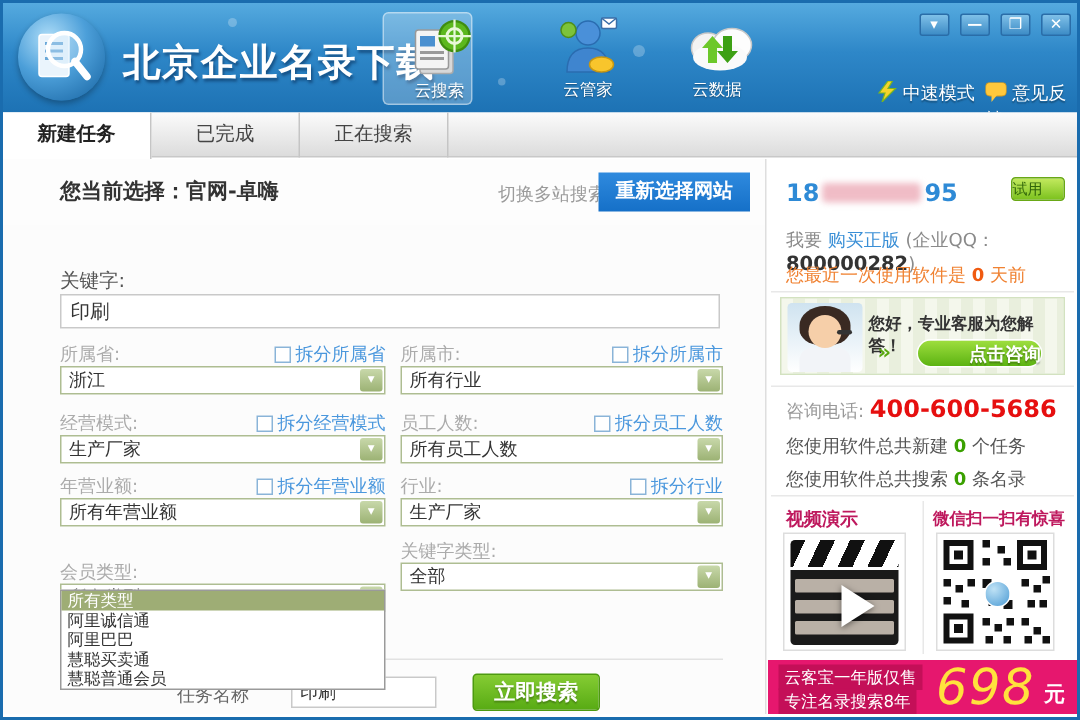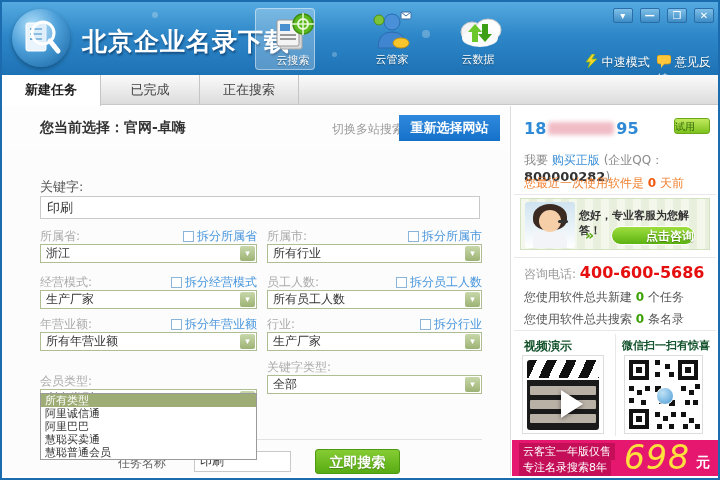--- a/index.html
+++ b/index.html
@@ -97,21 +97,21 @@
   .svc-text { position:absolute; left:58px; top:9px; width:130px; font-size:11px; font-weight:bold; color:#333; }
   .svc-arrows { position:absolute; left:64px; top:28px; font-size:14px; font-weight:bold; color:#59a80f; }
   .svc-btn { position:absolute; left:90px; top:27px; width:84px; height:19px; border-radius:10px;
     background:linear-gradient(180deg,#9ede3e,#5cb312); border:1px solid #fff; color:#fff;
     font-size:12px; font-weight:bold; text-align:right; line-height:18px; cursor:pointer;
     text-shadow:0 1px 1px rgba(0,0,0,.3); }
   .hotline { position:absolute; left:522px; top:261px; font-size:12px; color:#999; }
   .hotline b { color:#e60f0f; font-size:16px; }
   .stat { position:absolute; left:522px; font-size:12px; color:#555; }
   .stat b { color:#3aa000; }
-  .promo-title { position:absolute; top:336px; font-size:12px; font-weight:bold; color:#14532d; }
+  .promo-title { position:absolute; top:336px; font-size:12px; font-weight:bold; color:#be185d; }
   .vsep2 { position:absolute; left:613px; top:332px; width:1px; height:102px; background:#e8e8e8; }
   .video-thumb { position:absolute; left:520px; top:353px; width:82px; height:79px; background:#fff;
     border:1px solid #ddd; cursor:pointer; }
   .clap-top { position:absolute; left:4px; top:4px; width:72px; height:18px; border-radius:3px 3px 0 0;
     background:repeating-linear-gradient(115deg,#111 0 9px,#fff 9px 18px); }
   .clap-body { position:absolute; left:4px; top:24px; width:72px; height:50px; background:#1a1a1a;
     border-radius:0 0 3px 3px; }
   .clap-line { position:absolute; left:3px; width:66px; height:9px; background:#b9b0a6; border-radius:1px; }
   .play-tri { position:absolute; left:34px; top:10px; width:0; height:0;
     border-left:22px solid #fff; border-top:14px solid transparent; border-bottom:14px solid transparent;

